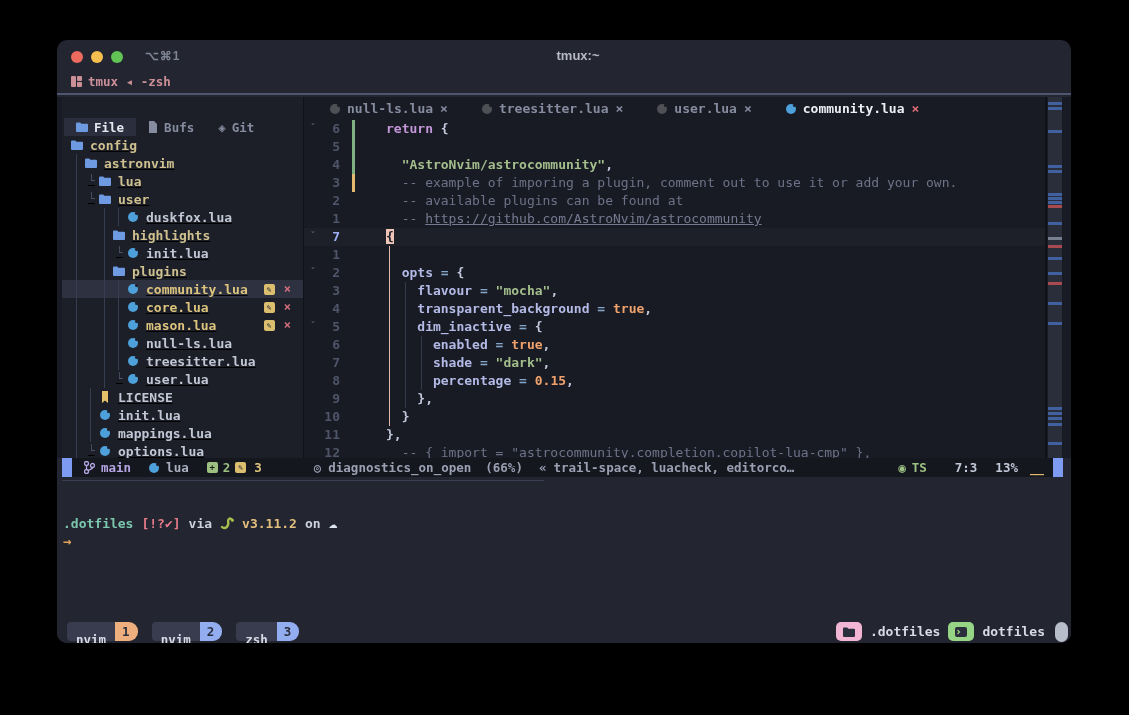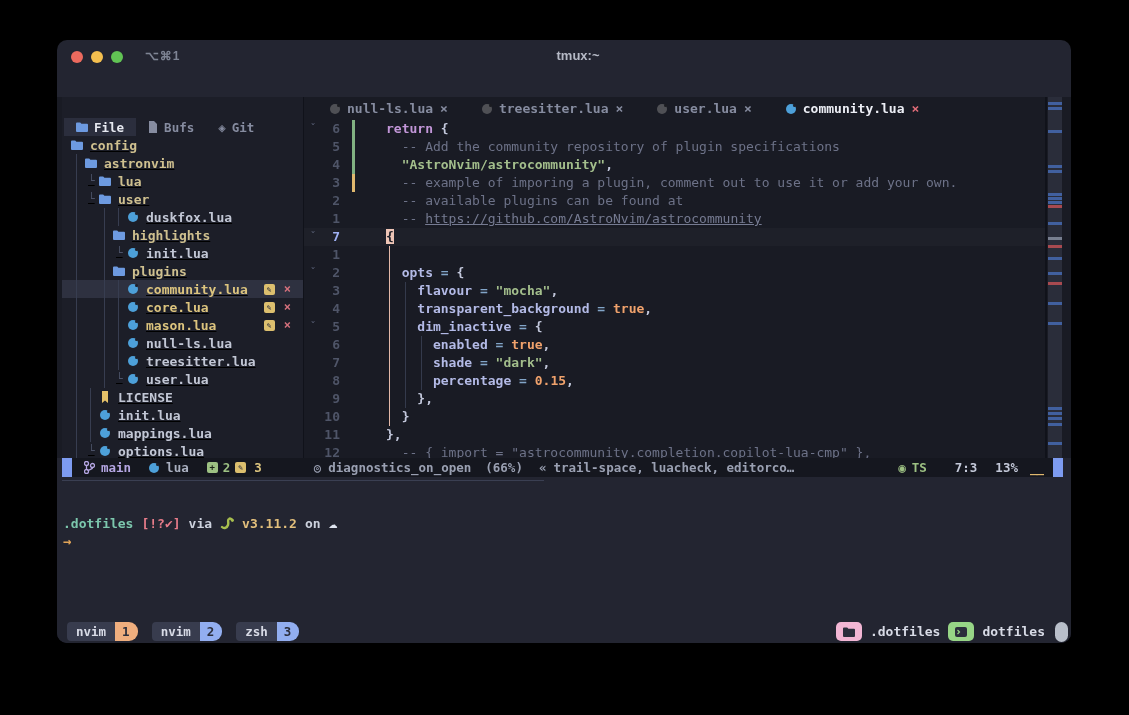--- a/index.html
+++ b/index.html
@@ -132,21 +132,21 @@
   .p-plain { color:#ccd1dd; font-weight:600; }
   .p-ver { color:#e2bf7c; }
   .p-cloud { color:#dfe5f0; font-size:15px; font-weight:normal; }
   #prompt-arrow { position:absolute; left:6px; top:56px; color:#e0a458; font-size:14px; font-weight:bold; }
 
   
   #tmuxbar { position:absolute; left:0; top:580px; right:0; height:23px; background:#232531; }
   #tmux-windows { position:absolute; left:10px; top:2px; display:flex; gap:14px; }
   .twin { display:flex; align-items:stretch; height:19px; }
   .twin-name { background:#383c4e; color:#d8dbe6; font-size:12.5px; font-weight:600;
-               padding:0 9px; line-height:19px; border-radius:4px 0 0 4px; }
+               padding:8px 9px; line-height:19px; border-radius:4px 0 0 4px; }
   .twin-num { color:#2b2e3c; font-size:12.5px; font-weight:bold; padding:0 8px 0 7px;
               line-height:19px; border-radius:0 9px 9px 0; }
   .twin-num.orange { background:#efae7e; }
   .twin-num.blue { background:#92aef0; }
   #tmux-right { position:absolute; right:26px; top:2px; display:flex; gap:8px; align-items:center; }
   .pill { width:26px; height:19px; border-radius:5px; display:flex; align-items:center;
           justify-content:center; }
   .pill.pink { background:#f2b6d4; }
   .pill.green { background:#97d586; }
   .pill-label { color:#d8dbe6; font-size:13px; font-weight:600; }
@@ -161,20 +161,32 @@
 <div id="window">
 
   <div id="titlebar">
     <span class="tl" id="tl-close"></span>
     <span class="tl" id="tl-min"></span>
     <span class="tl" id="tl-zoom"></span>
     <span id="win-shortcut">⌥⌘1</span>
     <span id="win-title">tmux:~</span>
   </div>
 
+  <div id="tmuxtab">
+    <div id="tmuxtab-inner">
+      <span>
+        <svg width="11" height="11" viewBox="0 0 11 11">
+            <rect x="0" y="0" width="5" height="11" rx="1" fill="#cb8f97"></rect>
+            <rect x="6" y="0" width="5" height="5" rx="1" fill="#cb8f97"></rect>
+            <rect x="6" y="6" width="5" height="5" rx="1" fill="#cb8f97"></rect>
+          </svg>
+      </span>
+      <span>tmux ◂ -zsh</span>
+    </div>
+  </div>
 
   <div id="nvim">
     <div id="tree-panel">
       <div id="tree-tabs">
           <div class="ttab active">
             <span>
               <svg width="12" height="10" viewBox="0 0 12 10">
                 <path d="M0 1.5 Q0 .5 1 .5 H4.2 L5.4 1.8 H11 Q12 1.8 12 2.8 V9 Q12 10 11 10 H1 Q0 10 0 9 Z" fill="#6d9ae0"></path>
               </svg>
             </span>
@@ -401,21 +413,21 @@
             <span class="eclose">×</span>
           </div>
           <div class="etab active">
             <span class="lua-dot"></span>
             <span>community.lua</span>
             <span class="eclose">×</span>
           </div>
         </div>
       <div id="code">
           <div class="code-line"><span class="fold">ˇ</span><span class="lnum">6</span><span class="gitcol g"></span><span class="ltext"><span class="kw">return</span><span class="pun"> {</span></span></div>
-          <div class="code-line"><span class="fold"></span><span class="lnum">5</span><span class="gitcol g"></span><span class="ltext"><span class="com">  -- Add the community repository of plugin specifications</span></span></div>
+          <div class="code-line"><span class="fold"></span><span class="lnum">5</span><span class="gitcol g"></span></div>
           <div class="code-line"><span class="fold"></span><span class="lnum">4</span><span class="gitcol g"></span><span class="ltext"><span class="pun">  </span><span class="str">"AstroNvim/astrocommunity"</span><span class="pun">,</span></span></div>
           <div class="code-line"><span class="fold"></span><span class="lnum">3</span><span class="gitcol y"></span><span class="ltext"><span class="com">  -- example of imporing a plugin, comment out to use it or add your own.</span></span></div>
           <div class="code-line"><span class="fold"></span><span class="lnum">2</span><span class="gitcol"></span><span class="ltext"><span class="com">  -- available plugins can be found at</span></span></div>
           <div class="code-line"><span class="fold"></span><span class="lnum">1</span><span class="gitcol"></span><span class="ltext"><span class="com">  -- </span><span class="url">https://github.com/AstroNvim/astrocommunity</span></span></div>
           <div class="code-line" style="background: rgba(255, 255, 255, 0.024);"><span class="fold">ˇ</span><span class="lnum cur">7</span><span class="gitcol"></span><span class="ltext"><span class="cursor">{</span></span></div>
           <div class="code-line"><span class="fold"></span><span class="lnum">1</span><span class="gitcol"></span></div>
           <div class="code-line"><span class="fold">ˇ</span><span class="lnum">2</span><span class="gitcol"></span><span class="ltext"><span class="pun">  </span><span class="id">opts</span><span class="pun"> </span><span class="op">=</span><span class="pun"> {</span></span></div>
           <div class="code-line"><span class="fold"></span><span class="lnum">3</span><span class="gitcol"></span><span class="ltext"><span class="pun">    </span><span class="id">flavour</span><span class="pun"> </span><span class="op">=</span><span class="pun"> </span><span class="str">"mocha"</span><span class="pun">,</span></span></div>
           <div class="code-line"><span class="fold"></span><span class="lnum">4</span><span class="gitcol"></span><span class="ltext"><span class="pun">    </span><span class="id">transparent_background</span><span class="pun"> </span><span class="op">=</span><span class="pun"> </span><span class="bool">true</span><span class="pun">,</span></span></div>
           <div class="code-line"><span class="fold">ˇ</span><span class="lnum">5</span><span class="gitcol"></span><span class="ltext"><span class="pun">    </span><span class="id">dim_inactive</span><span class="pun"> </span><span class="op">=</span><span class="pun"> {</span></span></div>

